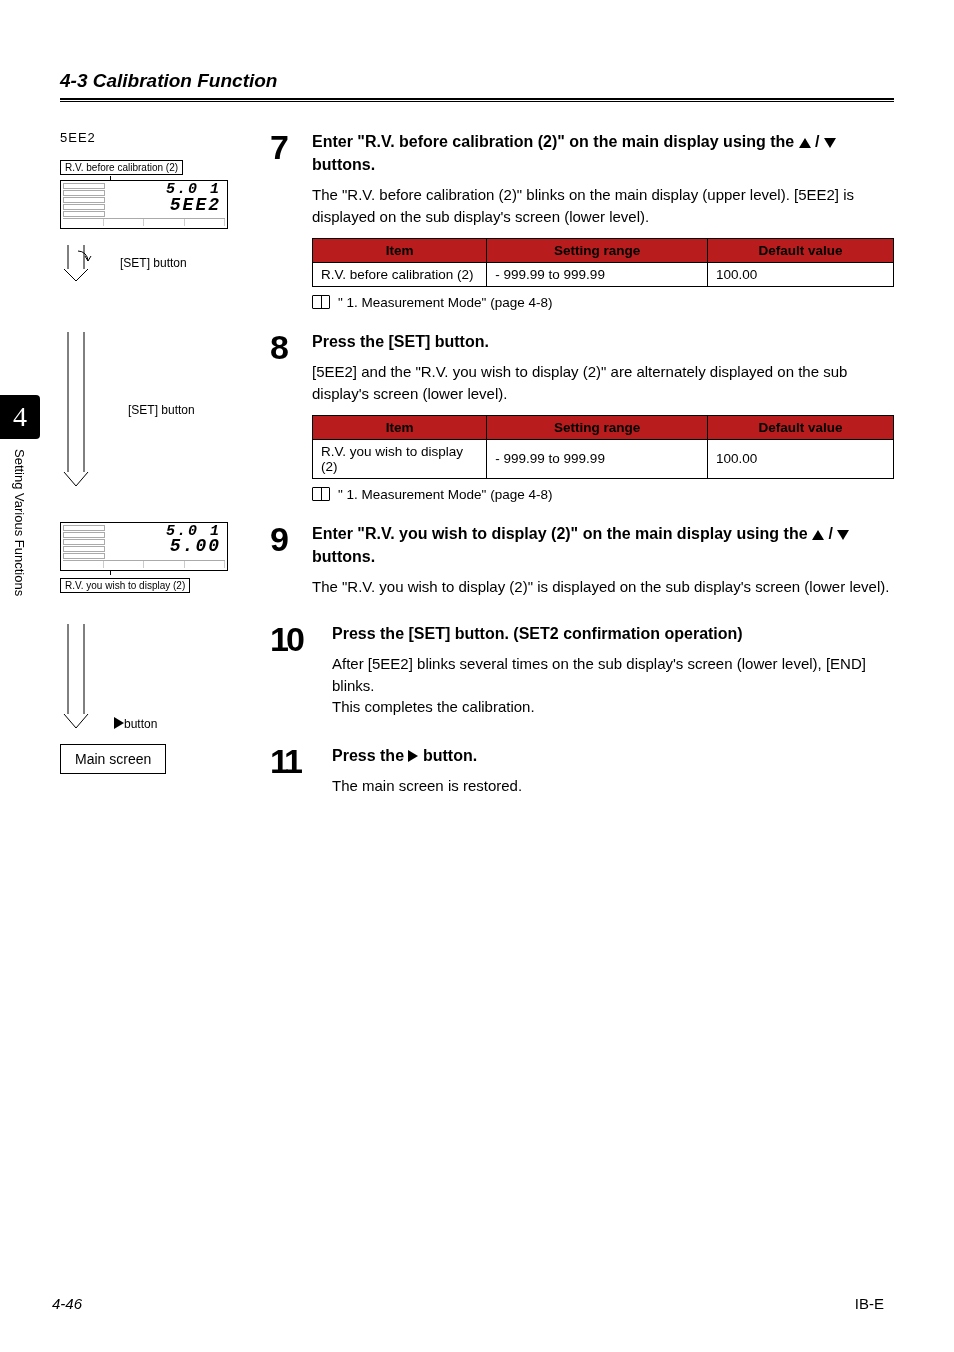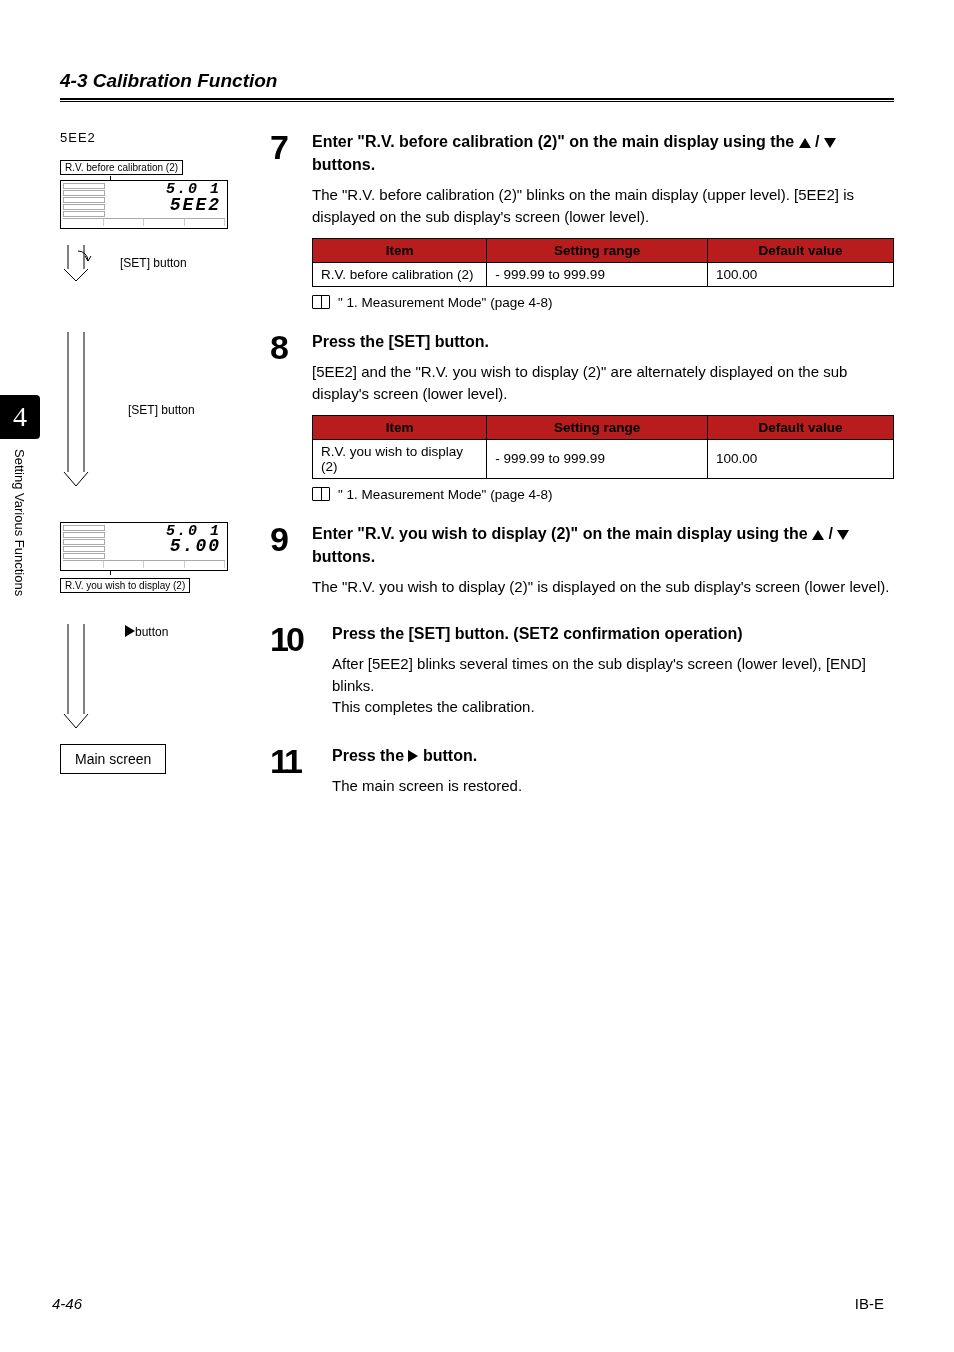--- a/index.html
+++ b/index.html
@@ -211,21 +211,21 @@
     <div class="rcol">
       <div class="step-head">
         <span>Enter "R.V. you wish to display (2)" on the main display using the </span><span class="tri-up"></span> / <span class="tri-down"></span><span> buttons.</span>
       </div>
       <div class="step-body" style="margin-bottom:24px;">The "R.V. you wish to display (2)" is displayed on the sub display's screen (lower level).</div>
     </div>
   </div>
 
   <div class="row">
     <div class="lcol">
-      <div style="display:flex; align-items:flex-start;gap:11px;">
+      <div style="display:flex; align-items:flex-end;">
         <svg width="40" height="110">
           <path d="M8 2 v90 M24 2 v90" stroke="#000" fill="none"></path>
           <path d="M4 92 L16 106 L28 92" stroke="#000" fill="none"></path>
         </svg>
         <span style="margin-left:14px;">
           <span class="tri-right"></span><span class="small-label">button</span>
         </span>
       </div>
     </div>
 

